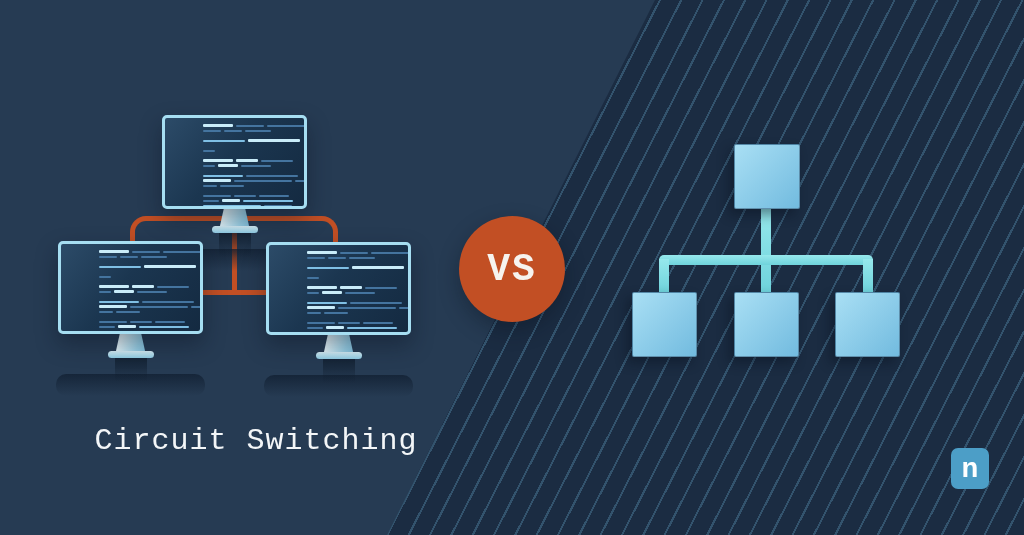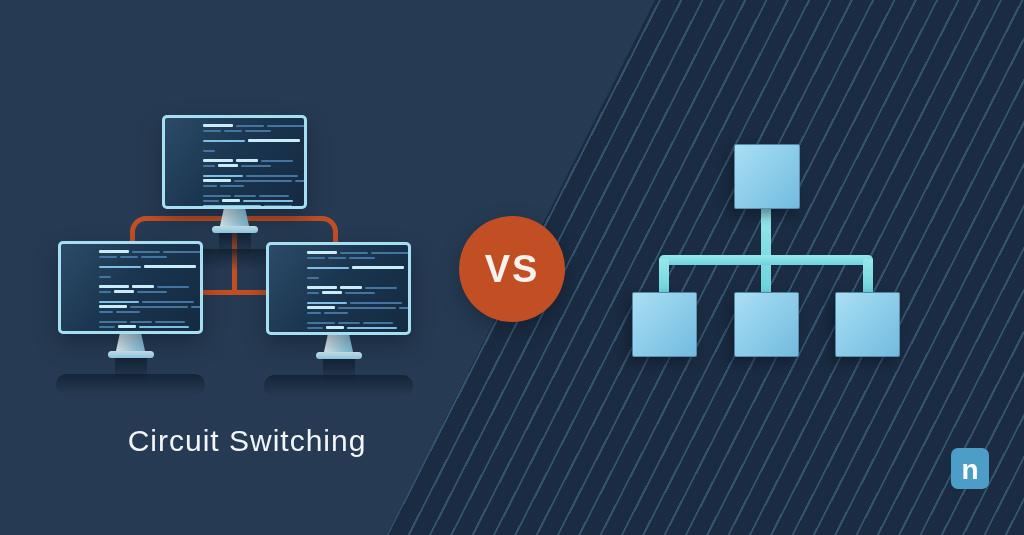--- a/index.html
+++ b/index.html
@@ -1,19 +1,19 @@
 <!DOCTYPE html>
 <html style="--bg-left: #263B53; --bg-right: #1B2C42; --stripe: #33536D; --orange: #C24F24; --teal: #7FDEE3; --monitor-border: #A6DEF2; --screen-a: #2C4B68; --screen-b: #142A41; --square-a: #A9DFF4; --square-b: #72BBDF; --logo-bg: #4C9EC7; --caption: #F3F6F8; --code-b: #C9ECF9; --code-l: #7FBFE4; --code-m: #44749F;"><head>
 <meta charset="utf-8">
 <style>
   html,body{margin:0;padding:0;background:#0d1624;}
   .stage{
     position:relative;width:1024px;height:535px;overflow:hidden;
     background:var(--bg-left,#263B53);
-    font-family:Liberation Sans, sans-serif;
+    font-family:Liberation Mono, monospace;
   }
   
   .stripes{
     position:absolute;inset:0;
     background-color:var(--bg-right,#1B2C42);
     background-image:repeating-linear-gradient(117deg,
       rgba(0,0,0,0) 0px, rgba(0,0,0,0) 17px,
       var(--stripe,#33536D) 17px, var(--stripe,#33536D) 19px);
     clip-path:polygon(655px 0, 1024px 0, 1024px 535px, 387px 535px);
   }
@@ -87,21 +87,21 @@
     display:flex;align-items:center;justify-content:center;
     color:#F6F3EF;font-weight:800;font-size:38px;letter-spacing:2px;
     box-shadow:0 8px 20px rgba(9,16,28,.35);
   }
 
   
   .caption{
     position:absolute;z-index:4;top:424px;text-align:center;
     color:var(--caption,#F3F6F8);font-size:30px;font-weight:500;letter-spacing:1px;
   }
-  .caption-left{left:27px;width:440px;}
+  .caption-left{left:36px;width:440px;}
   .caption-right{left:556px;width:420px;}
   .logo-badge{
     position:absolute;z-index:4;left:951px;top:448px;width:38px;height:41px;
     border-radius:7px;background:var(--logo-bg,#4C9EC7);
     display:flex;align-items:center;justify-content:center;padding-top:3px;box-sizing:border-box;
     color:#FFFFFF;font-weight:700;font-size:28px;line-height:1;
   }
 </style>
 </head>
 <body>

